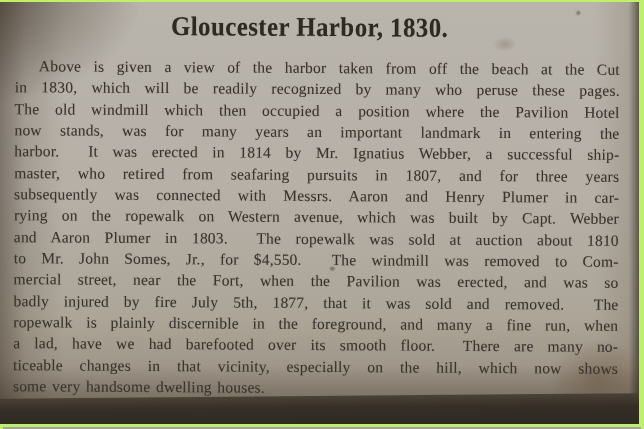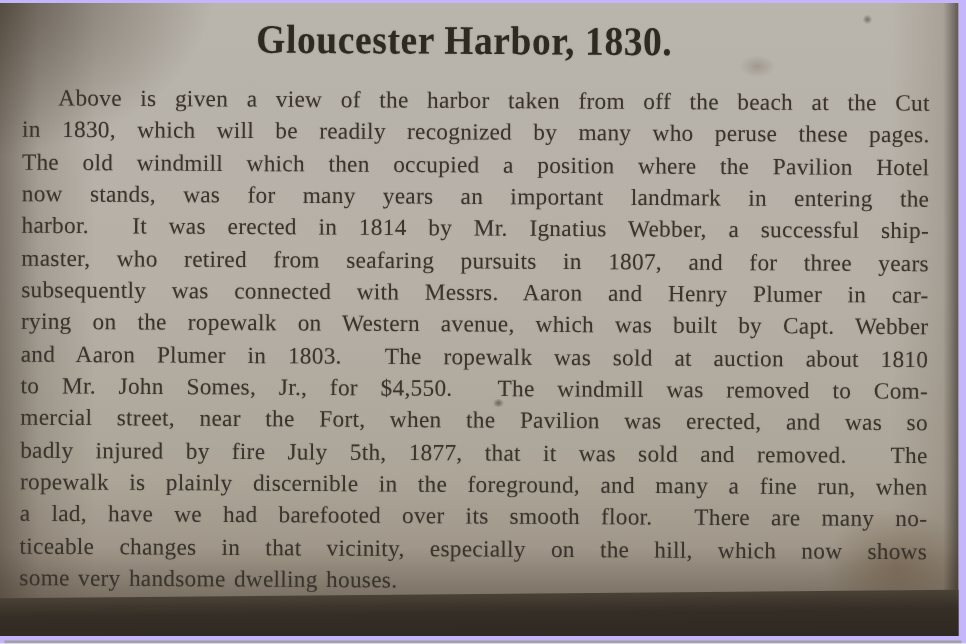--- a/index.html
+++ b/index.html
@@ -1,20 +1,20 @@
 <!DOCTYPE html>
 <html><head>
 <meta charset="utf-8">
 <style>
   html, body { margin: 0; padding: 0; background: #ffffff; }
   .stage {
     position: relative;
     width: 644px;
     height: 429px;
-    background: #c4b5fd;
+    background: #bef264;
     overflow: hidden;
     font-family: "Liberation Serif", "DejaVu Serif", serif;
   }
   
   .photo {
     position: absolute;
     top: 2px; left: 0; right: 5px; bottom: 5px;
     overflow: hidden;
     background: linear-gradient(180deg, #b9b4ac 0%, #b6b0a7 45%, #aca598 75%, #968c7e 95%, #8a8071 100%);
   }

